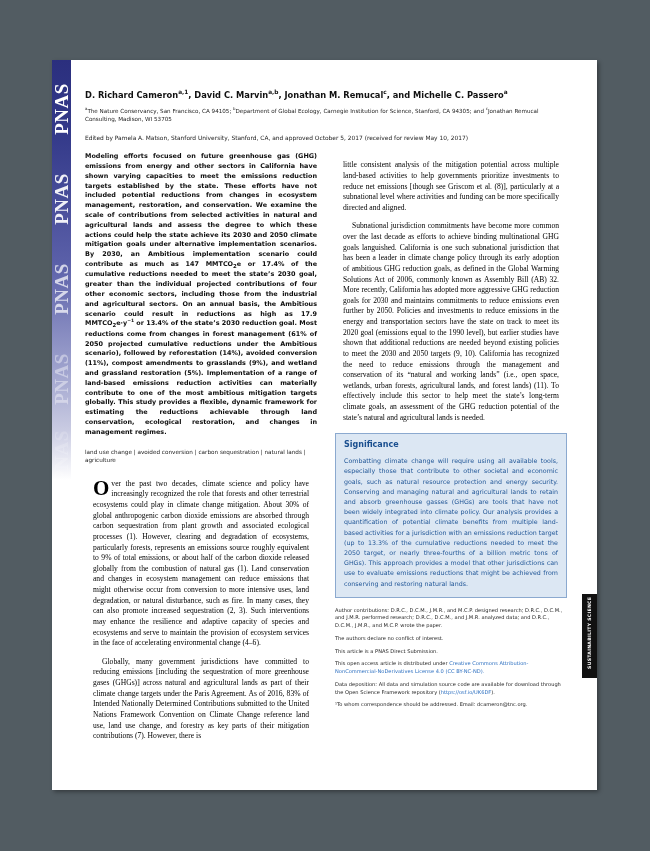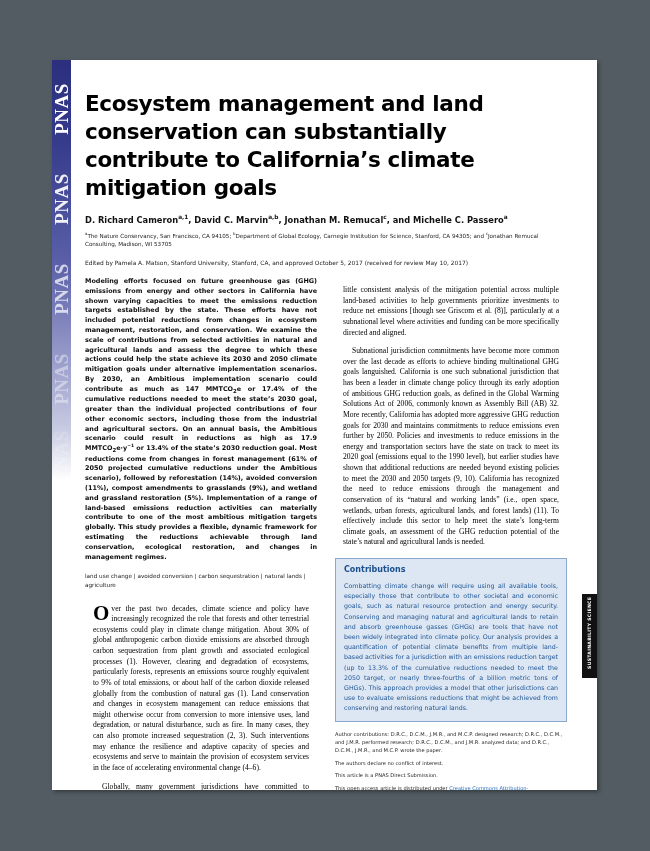--- a/index.html
+++ b/index.html
@@ -238,21 +238,20 @@
       <div class="pnas-word pnas-w4">PNAS</div>
       <div class="pnas-word pnas-w5">PNAS</div>
     </div>
 
     <div id="section-tab">
       <div id="section-tab-label">SUSTAINABILITY SCIENCE</div>
     </div>
 
     <div id="content">
 
-      <h1 id="title">Ecosystem management and land conservation can substantially contribute to California’s climate mitigation goals</h1>
 
       <div id="authors">D. Richard Cameron<sup>a,1</sup>, David C. Marvin<sup>a,b</sup>, Jonathan M. Remucal<sup>c</sup>, and Michelle C. Passero<sup>a</sup></div>
 
       <div id="affiliations"><sup>a</sup>The Nature Conservancy, San Francisco, CA 94105; <sup>b</sup>Department of Global Ecology, Carnegie Institution for Science, Stanford, CA 94305; and <sup>c</sup>Jonathan Remucal Consulting, Madison, WI 53705</div>
 
       <div id="edited-by">Edited by Pamela A. Matson, Stanford University, Stanford, CA, and approved October 5, 2017 (received for review May 10, 2017)</div>
 
       <div id="columns">
 
         <div class="col">
@@ -267,21 +266,21 @@
 
         </div>
 
         <div class="col">
 
           <p class="body-par noindent">little consistent analysis of the mitigation potential across multiple land-based activities to help governments prioritize investments to reduce net emissions [though see Griscom et al. (8)], particularly at a subnational level where activities and funding can be more specifically directed and aligned.</p>
 
           <p class="body-par" style="margin-bottom:10px;">Subnational jurisdiction commitments have become more common over the last decade as efforts to achieve binding multinational GHG goals languished. California is one such subnational jurisdiction that has been a leader in climate change policy through its early adoption of ambitious GHG reduction goals, as defined in the Global Warming Solutions Act of 2006, commonly known as Assembly Bill (AB) 32. More recently, California has adopted more aggressive GHG reduction goals for 2030 and maintains commitments to reduce emissions even further by 2050. Policies and investments to reduce emissions in the energy and transportation sectors have the state on track to meet its 2020 goal (emissions equal to the 1990 level), but earlier studies have shown that additional reductions are needed beyond existing policies to meet the 2030 and 2050 targets (9, 10). California has recognized the need to reduce emissions through the management and conservation of its “natural and working lands” (i.e., open space, wetlands, urban forests, agricultural lands, and forest lands) (11). To effectively include this sector to help meet the state’s long-term climate goals, an assessment of the GHG reduction potential of the state’s natural and agricultural lands is needed.</p>
 
           <div id="significance">
-            <div id="significance-title">Contributions</div>
+            <div id="significance-title">Significance</div>
             <div id="significance-body">Combatting climate change will require using all available tools, especially those that contribute to other societal and economic goals, such as natural resource protection and energy security. Conserving and managing natural and agricultural lands to retain and absorb greenhouse gasses (GHGs) are tools that have not been widely integrated into climate policy. Our analysis provides a quantification of potential climate benefits from multiple land-based activities for a jurisdiction with an emissions reduction target (up to 13.3% of the cumulative reductions needed to meet the 2050 target, or nearly three-fourths of a billion metric tons of GHGs). This approach provides a model that other jurisdictions can use to evaluate emissions reductions that might be achieved from conserving and restoring natural lands.</div>
           </div>
 
           <div class="footnote">Author contributions: D.R.C., D.C.M., J.M.R., and M.C.P. designed research; D.R.C., D.C.M., and J.M.R. performed research; D.R.C., D.C.M., and J.M.R. analyzed data; and D.R.C., D.C.M., J.M.R., and M.C.P. wrote the paper.</div>
           <div class="footnote">The authors declare no conflict of interest.</div>
           <div class="footnote">This article is a PNAS Direct Submission.</div>
 
           <div class="footnote"><span>This open access article is distributed under </span><span class="lnk">Creative Commons Attribution-NonCommercial-NoDerivatives License 4.0 (CC BY-NC-ND).</span></div>
 
           <div class="footnote"><span>Data deposition: All data and simulation source code are available for download through the Open Science Framework repository (</span><span class="lnk">https://osf.io/UK6DF</span><span>).</span></div>

